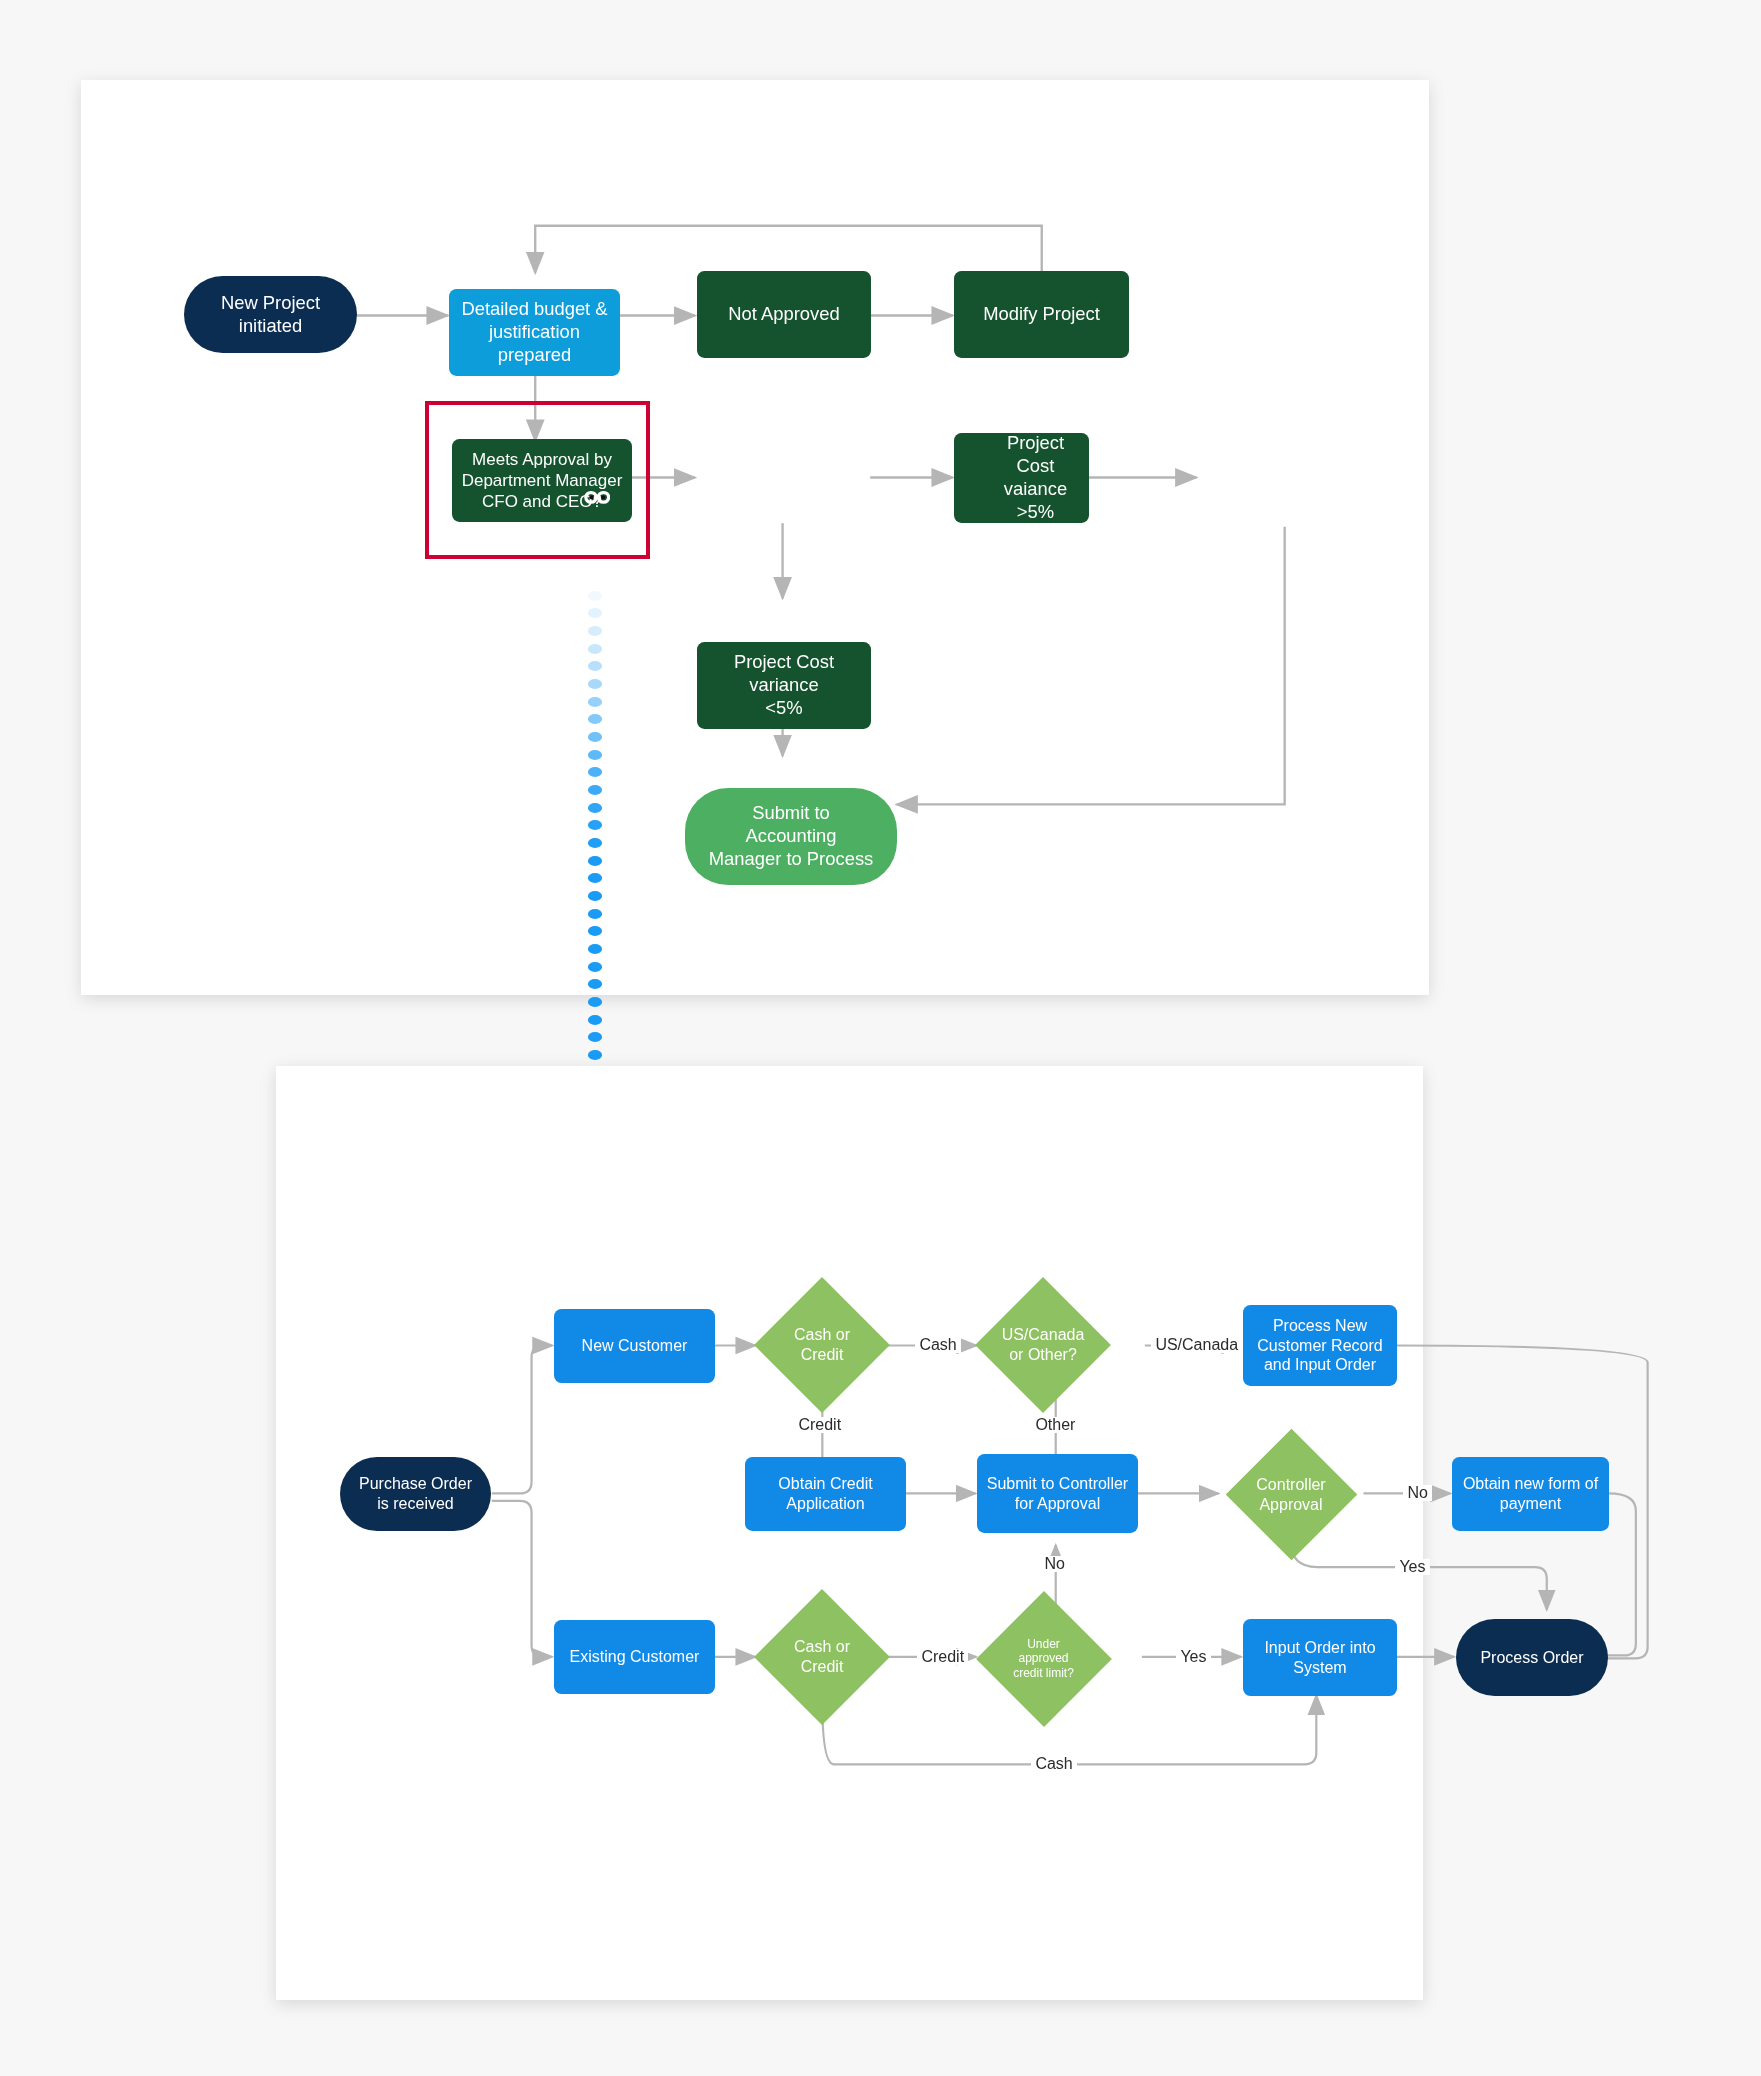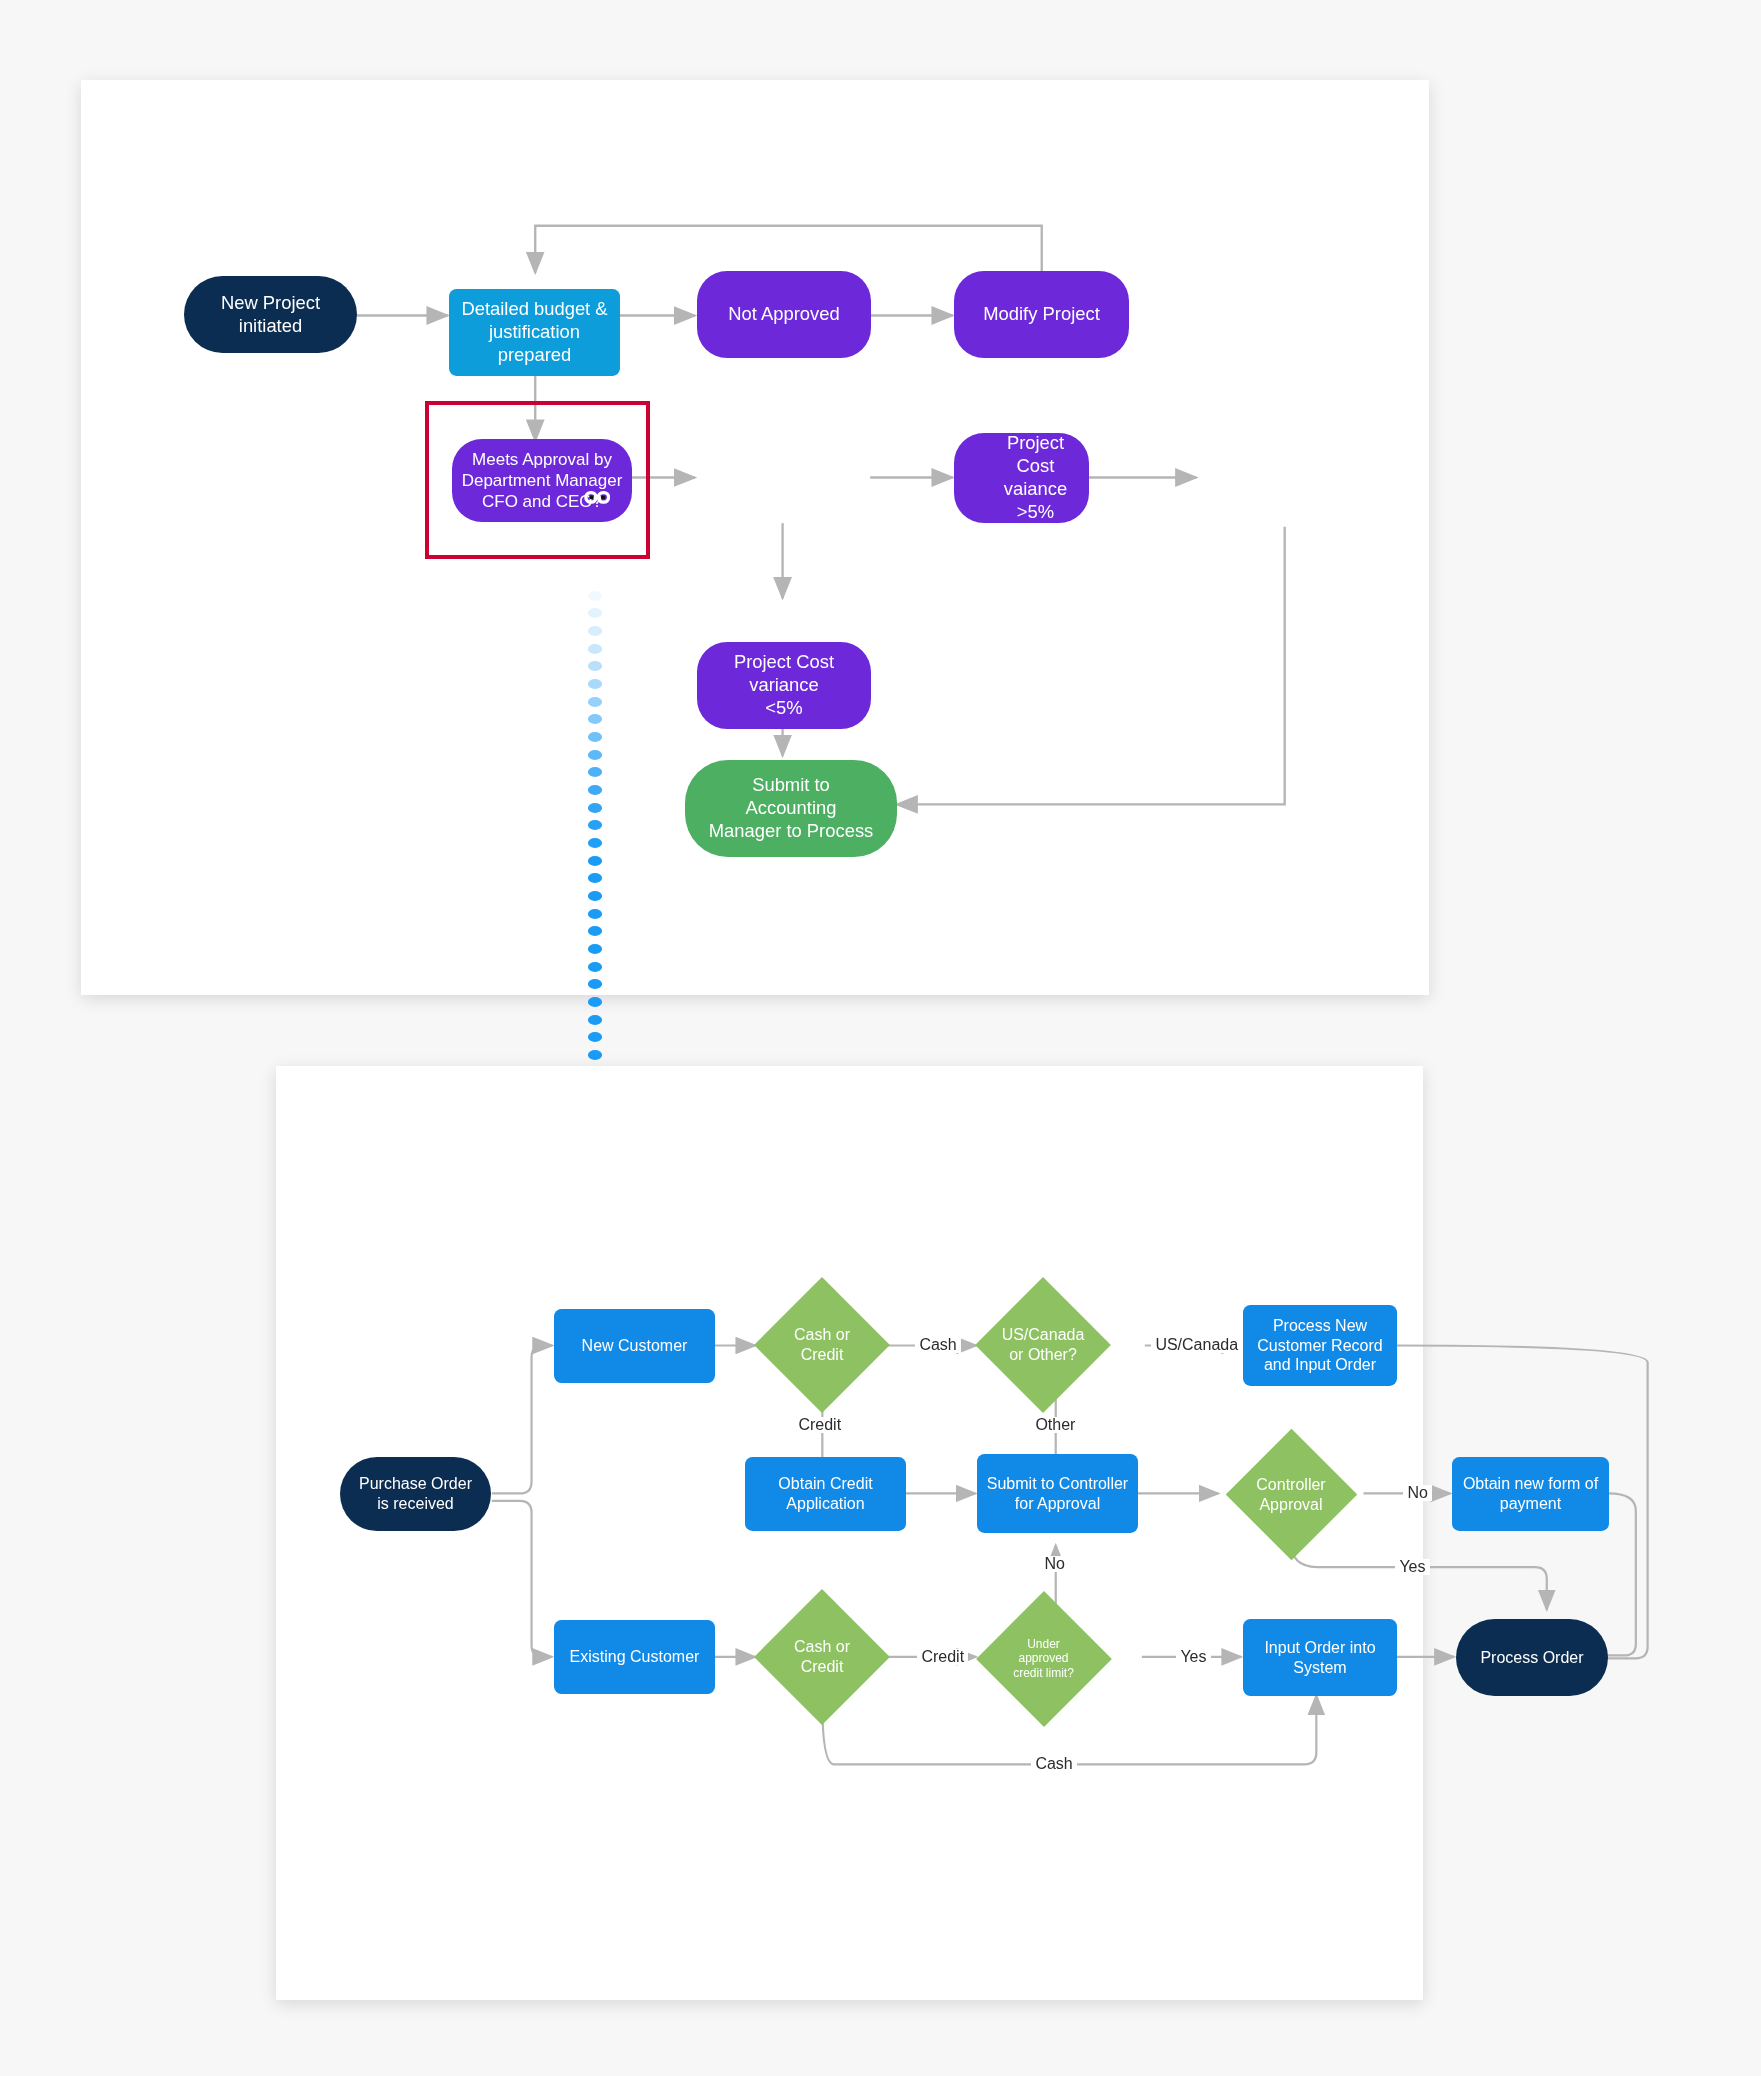--- a/index.html
+++ b/index.html
@@ -28,21 +28,21 @@
   .node{
     position:absolute;display:flex;align-items:center;justify-content:center;
     text-align:center;color:#ffffff;line-height:1.24;
     box-sizing:border-box;
   }
   .node span{display:block;white-space:pre-line;padding:0 5.9px;}
   .rect{border-radius:7.4px;}
   .term{border-radius:43px;}
   .lightblue{background:#0d9ddb;margin-top:18px;}
   .midblue{background:#1189e6;}
-  .deepblue{background:#6d28d9;border-radius:30px;}
+  .deepblue{background:#14532d;}
   .navy{background:#0c2d52;}
   .green{background:#4caf62;}
 
   
   .diamond{position:absolute;}
   .diamond .dshape{
     position:absolute;inset:0;background:#8dc161;
     transform:rotate(45deg);
   }
   .diamond .dlabel{
@@ -160,21 +160,21 @@
     <span>Project Cost vaiance
 &gt;5%</span>
   </div>
 
 
   <div class="node rect deepblue" style="left:697px;top:598px;width:174px;height:87px;font-size:18.4px;margin-top:44px;">
     <span>Project Cost variance
 &lt;5%</span>
   </div>
 
-  <div class="node term green" style="left:685px;top:760px;width:212px;height:97px;font-size:18.4px;">
+  <div class="node term green" style="left:685px;top:788px;width:212px;height:97px;font-size:18.4px;">
     <span>Submit to
 Accounting
 Manager to Process</span>
   </div>
 
   <div>
     <div class="dot" style="left:588px;top:591px;opacity:0.06;"></div>
     <div class="dot" style="left:588px;top:608px;opacity:0.12;"></div>
     <div class="dot" style="left:588px;top:626px;opacity:0.18;"></div>
     <div class="dot" style="left:588px;top:644px;opacity:0.24;"></div>

